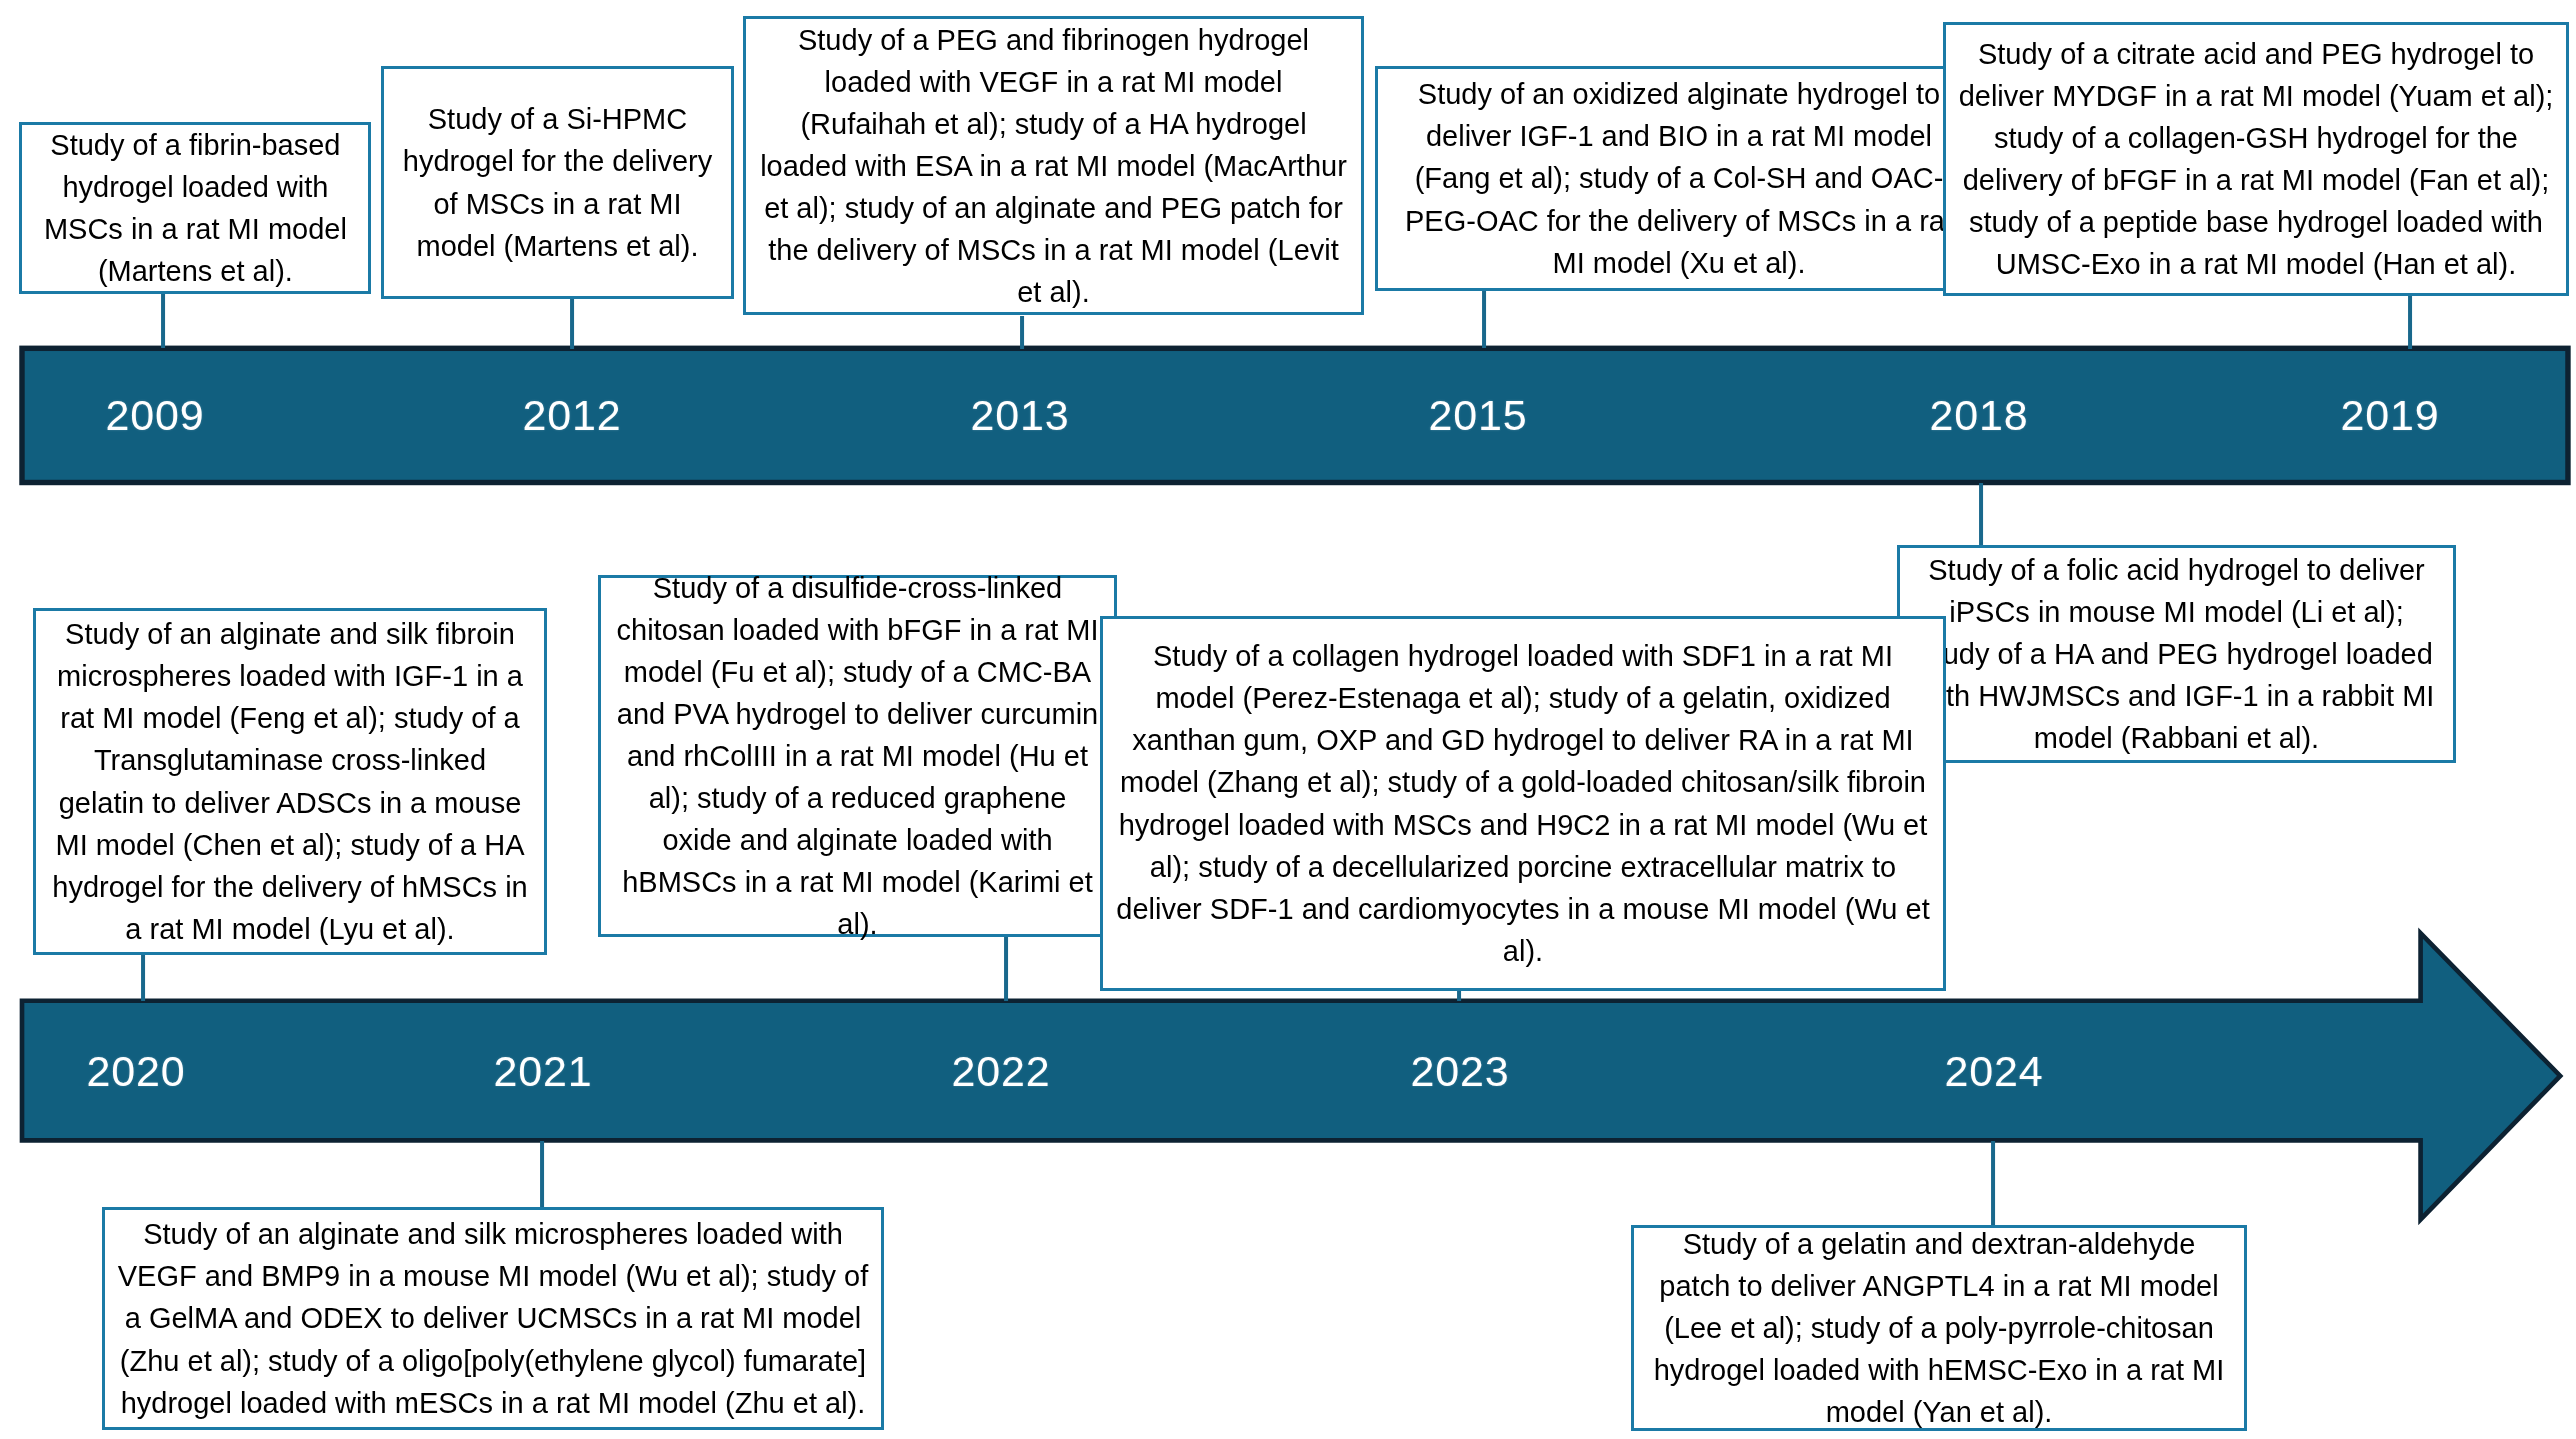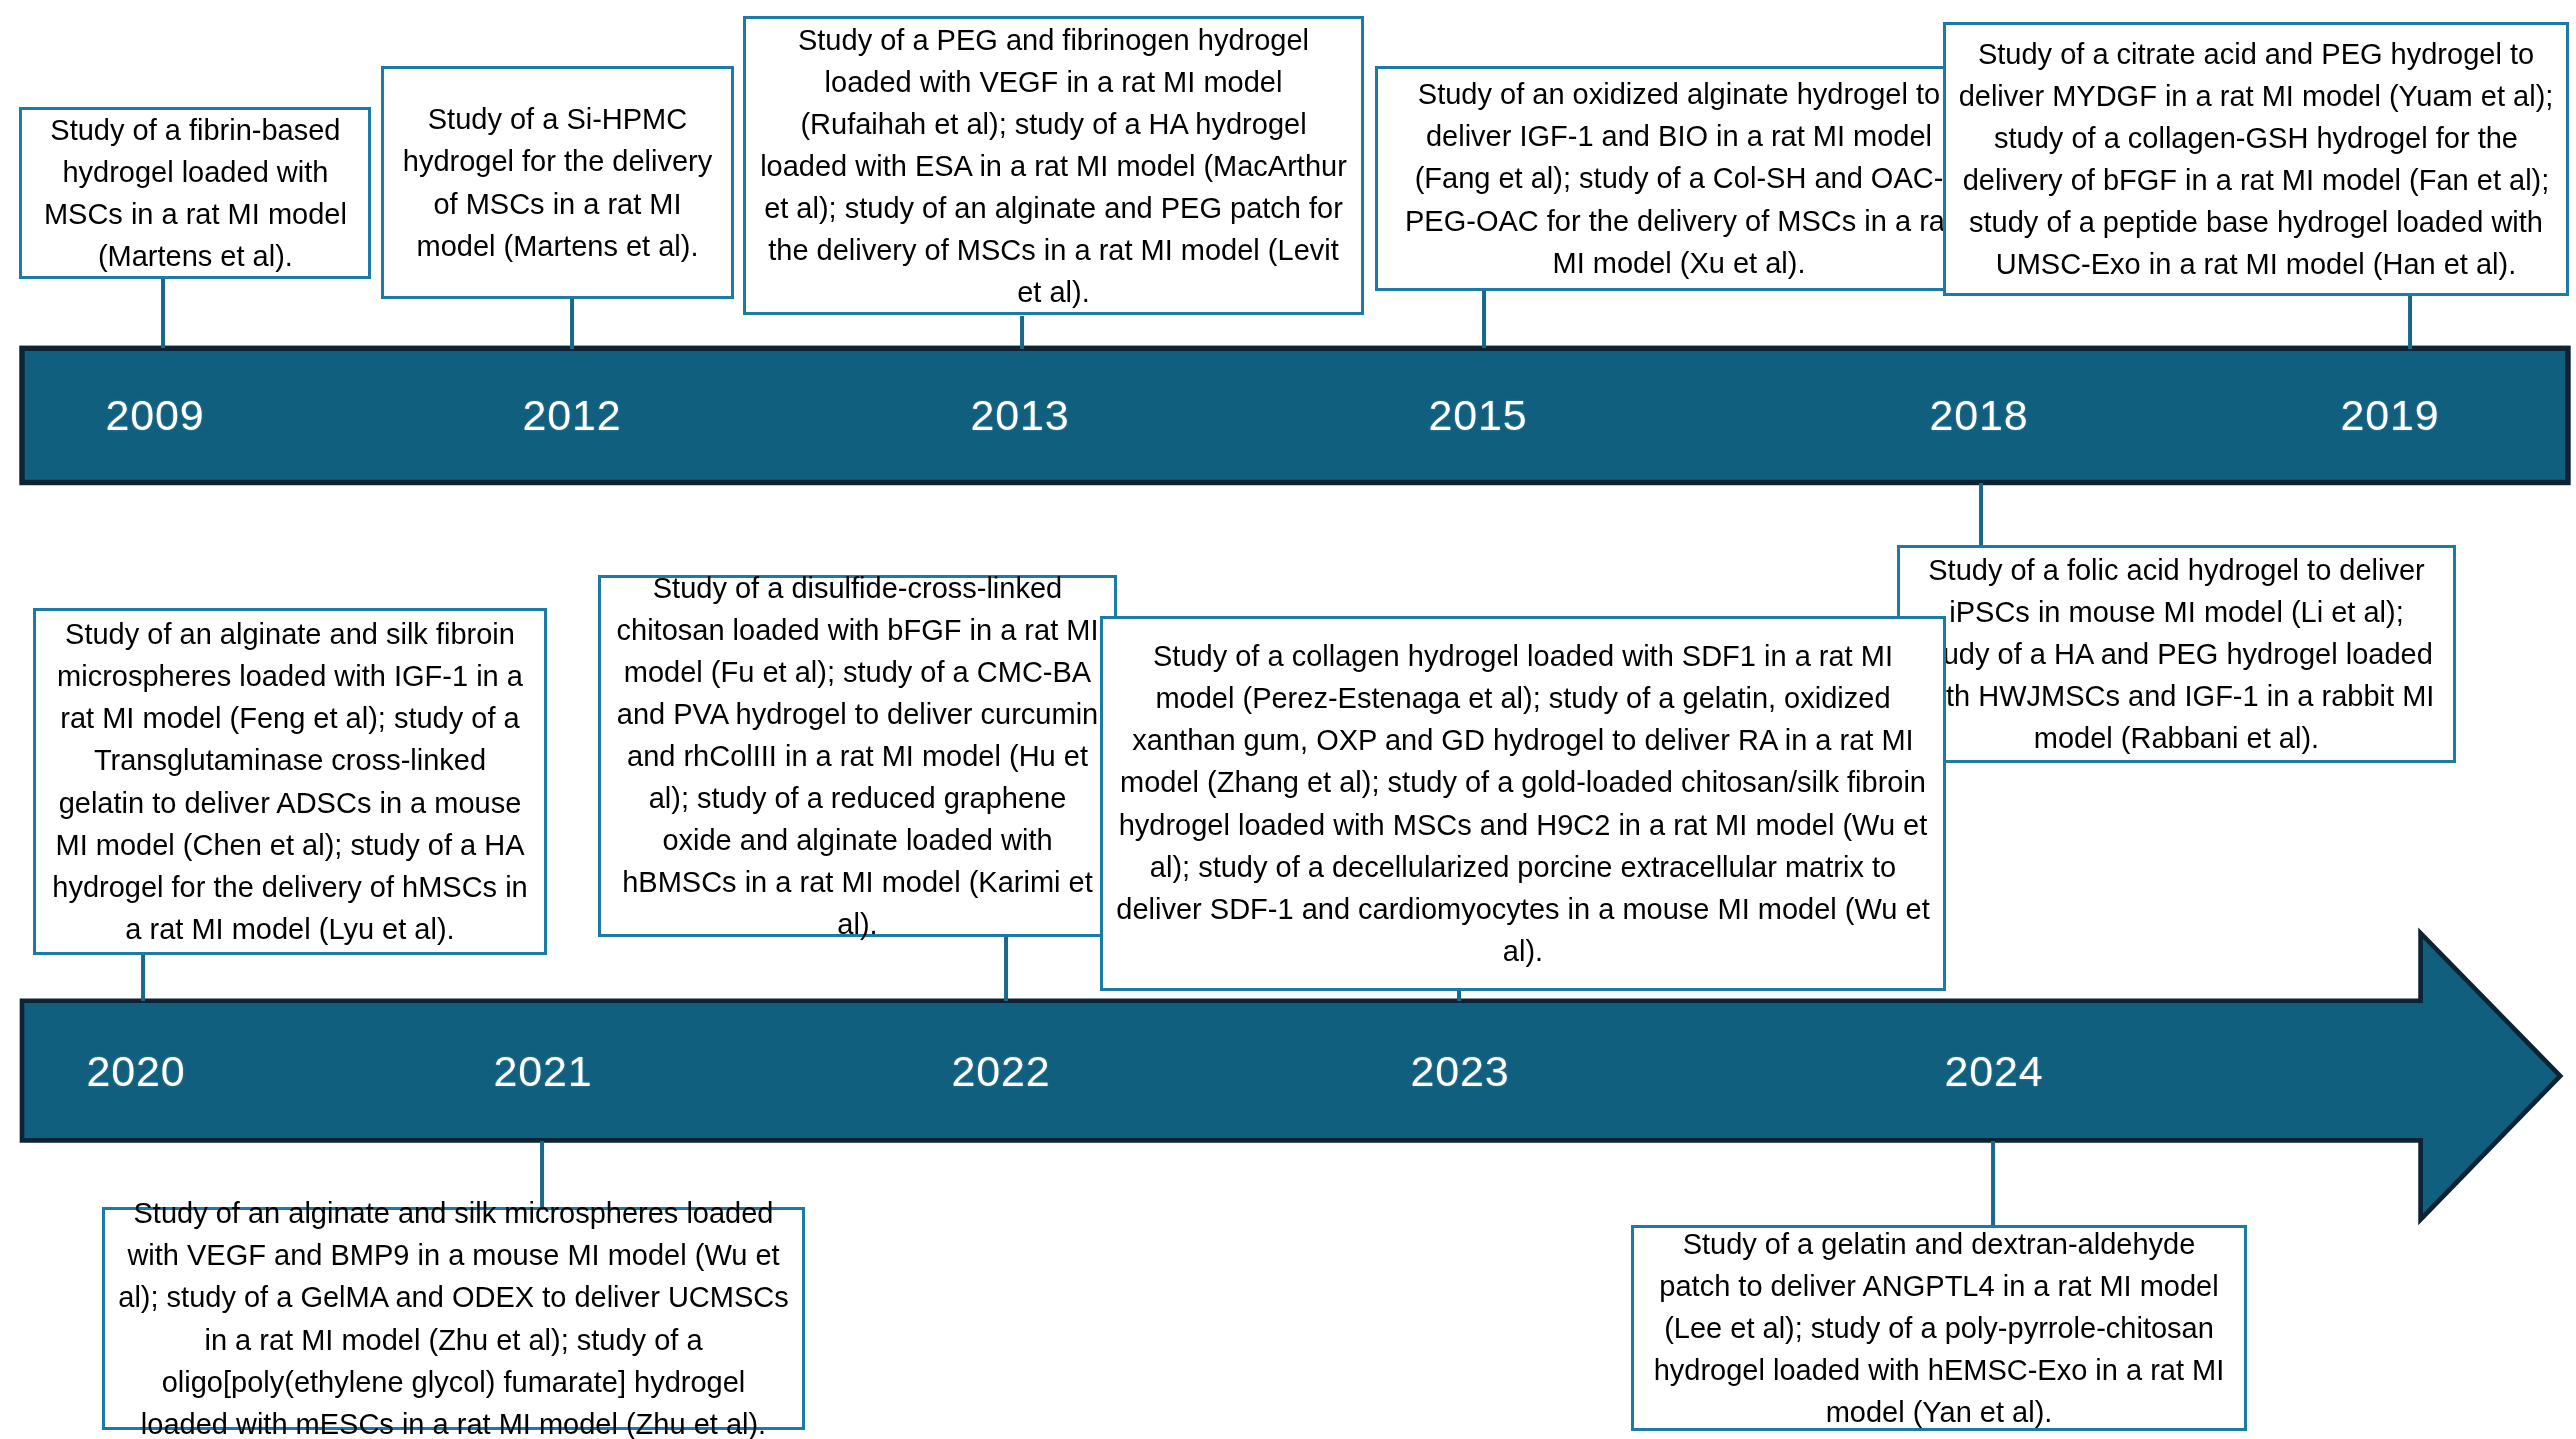--- a/index.html
+++ b/index.html
@@ -64,21 +64,21 @@
       <div class="connector" style="left: 1484px; top: 291px; height: 57px;"></div>
       <div class="connector" style="left: 2410px; top: 296px; height: 53px;"></div>
       <div class="connector" style="left: 1981px; top: 483px; height: 63px;"></div>
       <div class="connector" style="left: 143px; top: 954px; height: 47px;"></div>
       <div class="connector" style="left: 1006px; top: 937px; height: 64px;"></div>
       <div class="connector" style="left: 1459px; top: 950px; height: 51px;"></div>
       <div class="connector" style="left: 542px; top: 1141px; height: 67px;"></div>
       <div class="connector" style="left: 1993px; top: 1141px; height: 85px;"></div>
     </div>
   <div id="boxes">
-      <div class="event-box" style="left: 19.4px; top: 107px; width: 352px; height: 172px;">
+      <div class="event-box" style="left: 19.4px; top: 122px; width: 352px; height: 172px;">
         <span class="event-text">Study of a fibrin-based hydrogel loaded with MSCs in a rat MI model (Martens et al).</span>
       </div>
       <div class="event-box" style="left: 381px; top: 66px; width: 353px; height: 233px;">
         <span class="event-text">Study of a Si-HPMC hydrogel for the delivery of MSCs in a rat MI model (Martens et al).</span>
       </div>
       <div class="event-box" style="left: 743px; top: 16.3px; width: 621px; height: 299px;">
         <span class="event-text">Study of a PEG and fibrinogen hydrogel loaded with VEGF in a rat MI model (Rufaihah et al); study of a HA hydrogel loaded with ESA in a rat MI model (MacArthur et al); study of an alginate and PEG patch for the delivery of MSCs in a rat MI model (Levit et al).</span>
       </div>
       <div class="event-box" style="left: 1375px; top: 66px; width: 608px; height: 225px;">
         <span class="event-text">Study of an oxidized alginate hydrogel to deliver IGF-1 and BIO in a rat MI model (Fang et al); study of a Col-SH and OAC-PEG-OAC for the delivery of MSCs in a rat MI model (Xu et al).</span>
@@ -91,21 +91,21 @@
       </div>
       <div class="event-box" style="left: 33px; top: 608px; width: 514px; height: 347px;">
         <span class="event-text">Study of an alginate and silk fibroin microspheres loaded with IGF-1 in a rat MI model (Feng et al); study of a Transglutaminase cross-linked gelatin to deliver ADSCs in a mouse MI model (Chen et al); study of a HA hydrogel for the delivery of hMSCs in a rat MI model (Lyu et al).</span>
       </div>
       <div class="event-box" style="left: 598px; top: 575px; width: 519px; height: 362px;">
         <span class="event-text">Study of a disulfide-cross-linked chitosan loaded with bFGF in a rat MI model (Fu et al); study of a CMC-BA and PVA hydrogel to deliver curcumin and rhColIII in a rat MI model (Hu et al); study of a reduced graphene oxide and alginate loaded with hBMSCs in a rat MI model (Karimi et al).</span>
       </div>
       <div class="event-box" style="left: 1100px; top: 575px; width: 846px; height: 375px; margin-top: 41px;">
         <span class="event-text">Study of a collagen hydrogel loaded with SDF1 in a rat MI model (Perez-Estenaga et al); study of a gelatin, oxidized xanthan gum, OXP and GD hydrogel to deliver RA in a rat MI model (Zhang et al); study of a gold-loaded chitosan/silk fibroin hydrogel loaded with MSCs and H9C2 in a rat MI model (Wu et al); study of a decellularized porcine extracellular matrix to deliver SDF-1 and cardiomyocytes in a mouse MI model (Wu et al).</span>
       </div>
-      <div class="event-box" style="left: 102px; top: 1207px; width: 703px; height: 223px;">
+      <div class="event-box" style="left: 102px; top: 1207px; width: 782px; height: 223px;">
         <span class="event-text">Study of an alginate and silk microspheres loaded with VEGF and BMP9 in a mouse MI model (Wu et al); study of a GelMA and ODEX to deliver UCMSCs in a rat MI model (Zhu et al); study of a oligo[poly(ethylene glycol) fumarate] hydrogel loaded with mESCs in a rat MI model (Zhu et al).</span>
       </div>
       <div class="event-box" style="left: 1631px; top: 1225px; width: 616px; height: 206px;">
         <span class="event-text">Study of a gelatin and dextran-aldehyde patch to deliver ANGPTL4 in a rat MI model (Lee et al); study of a poly-pyrrole-chitosan hydrogel loaded with hEMSC-Exo in a rat MI model (Yan et al).</span>
       </div>
     </div>
   <div id="years">
       <div class="year-label" style="left: 155px; top: 415px;">2009</div>
       <div class="year-label" style="left: 572px; top: 415px;">2012</div>
       <div class="year-label" style="left: 1020px; top: 415px;">2013</div>

